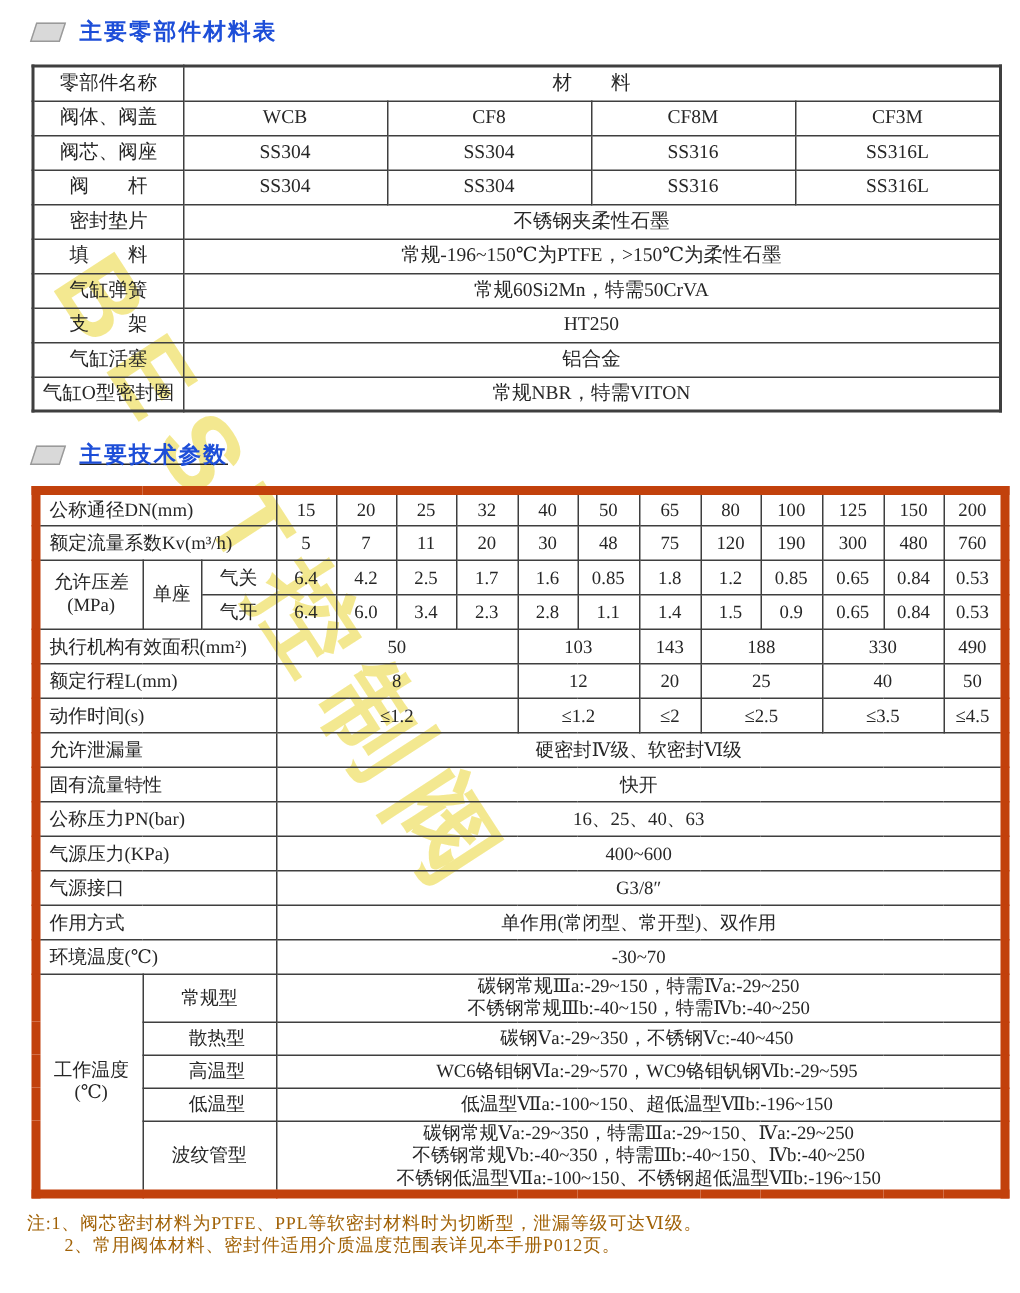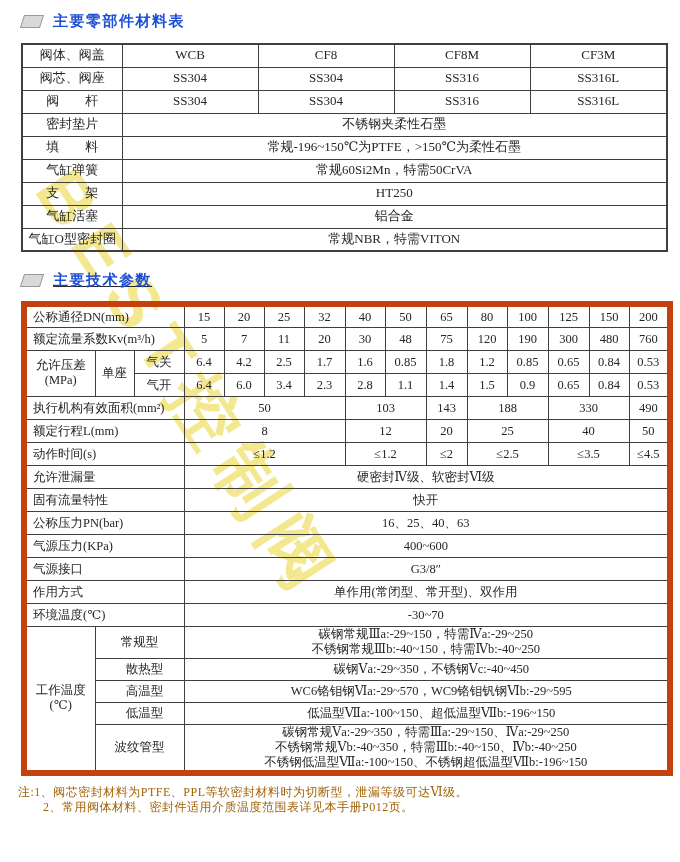--- a/index.html
+++ b/index.html
@@ -60,20 +60,24 @@
 
     <table class="parts-table">
       <colgroup>
           <col style="width:100px">
           <col style="width:136px">
           <col style="width:136px">
           <col style="width:136px">
           <col style="width:137px">
         </colgroup>
       <tbody>
+          <tr>
+        <td>零部件名称</td>
+        <td colspan="4">材　　料</td>
+      </tr>
       <tr>
         <td>阀体、阀盖</td>
         <td>WCB</td>
         <td>CF8</td>
         <td>CF8M</td>
         <td>CF3M</td>
       </tr>
       <tr>
         <td>阀芯、阀座</td>
         <td>SS304</td>

